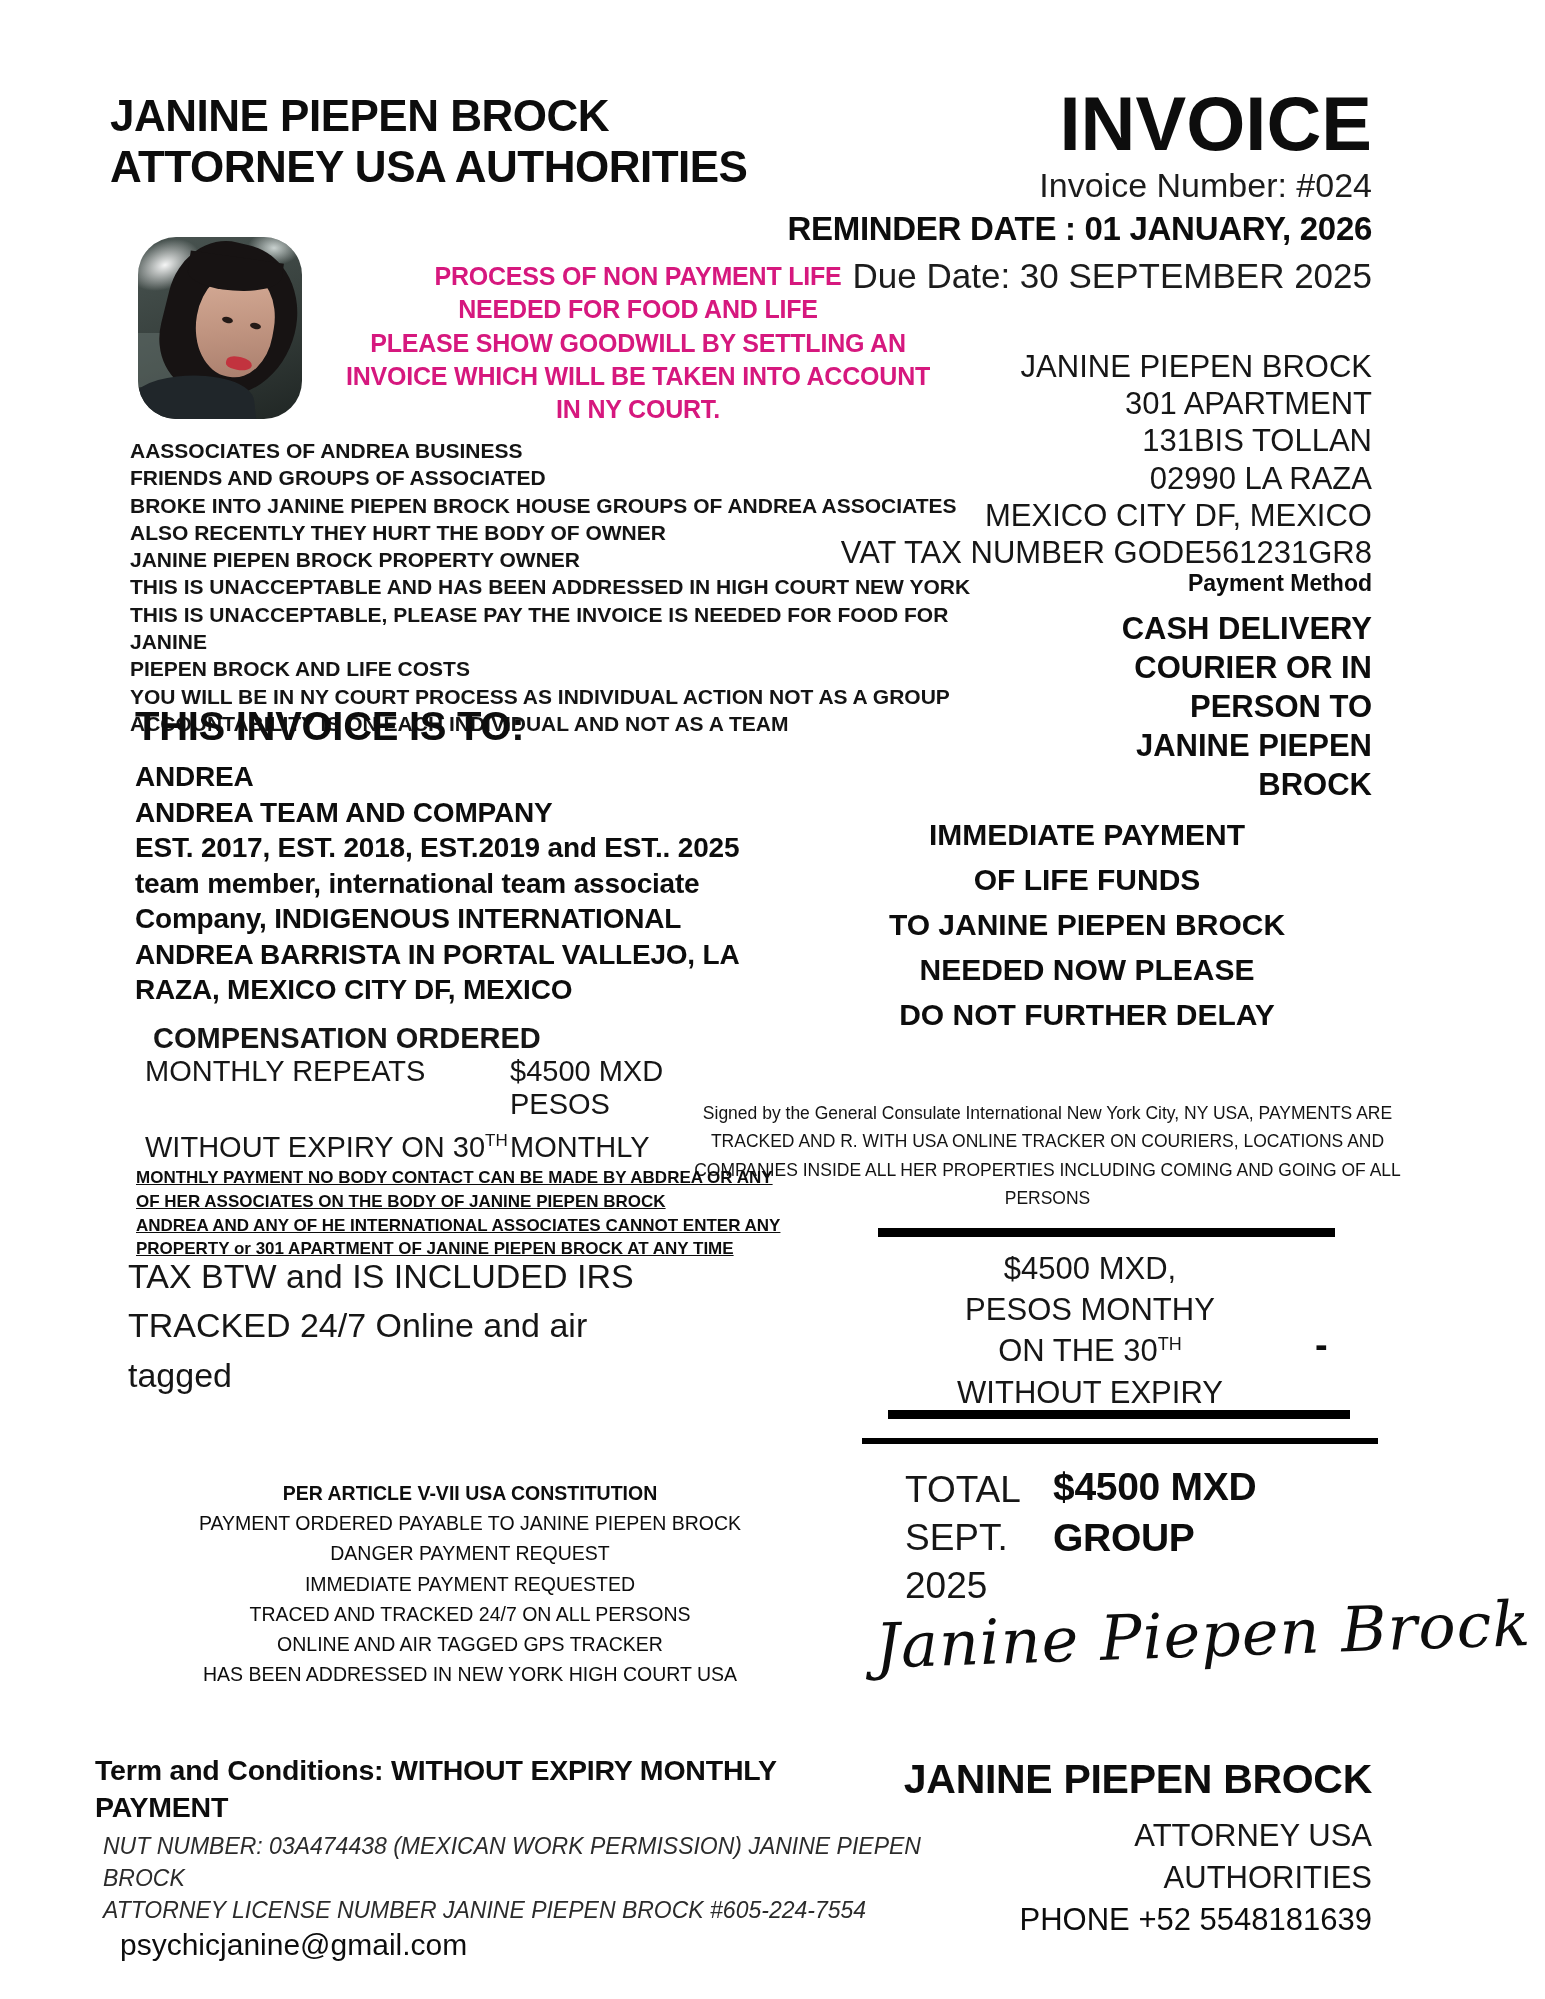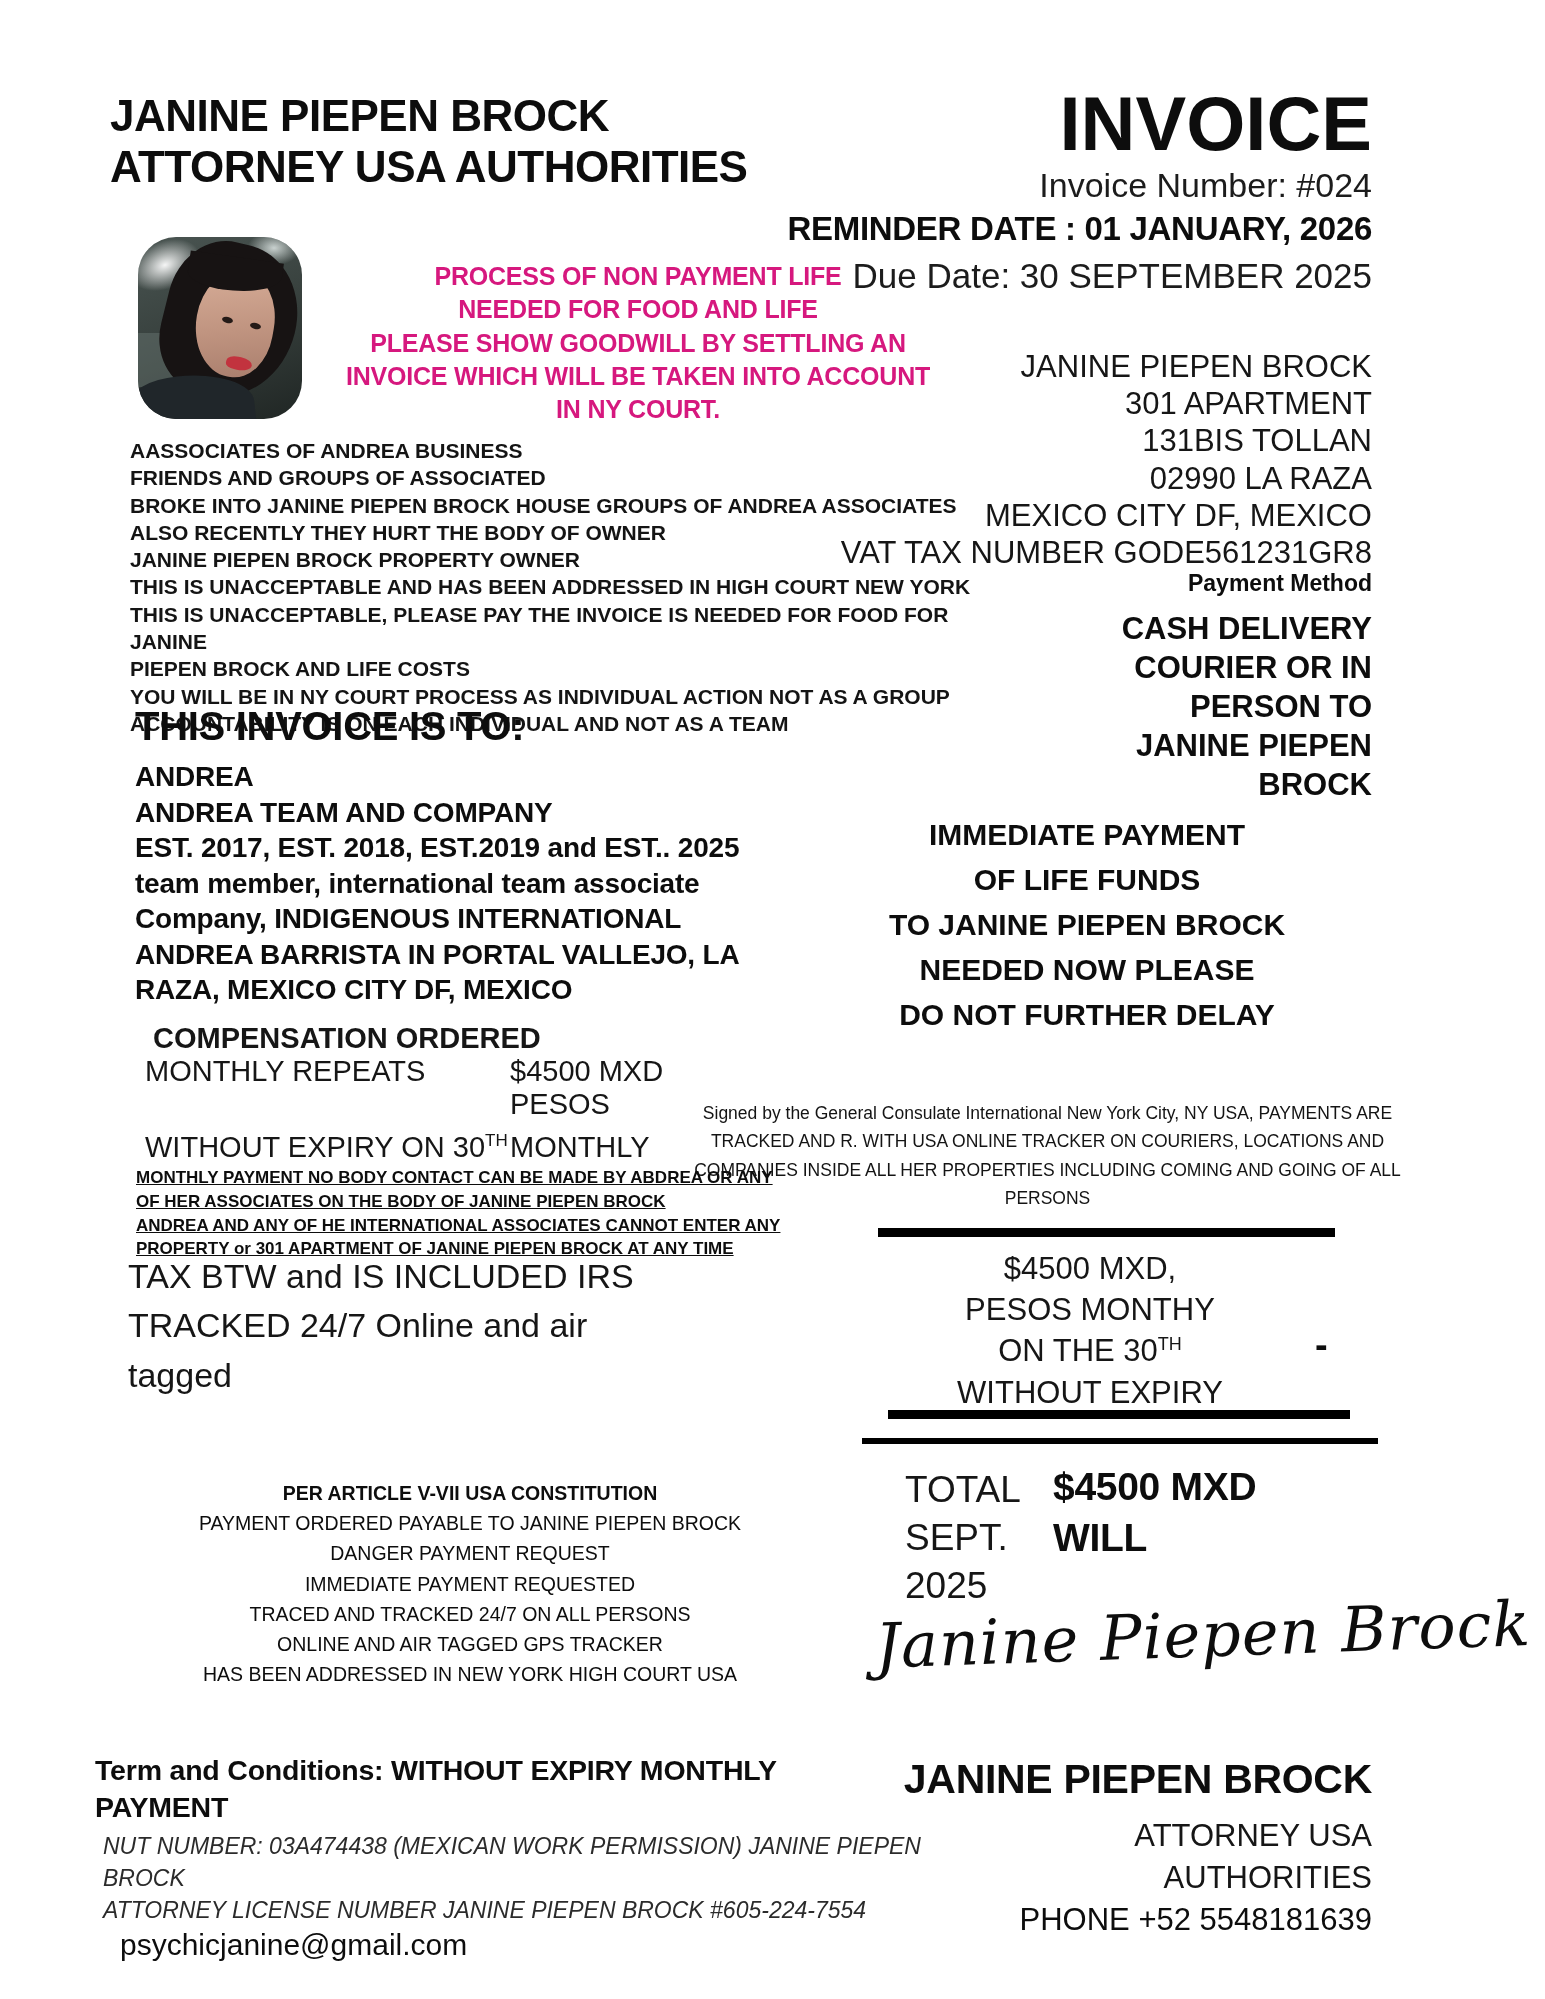--- a/index.html
+++ b/index.html
@@ -211,21 +211,21 @@
   <div class="abs rule rule-a"></div>
   <div class="abs rule rule-b"></div>
 
   <div class="abs total-label">
     <div>TOTAL</div>
     <div>SEPT.</div>
     <div>2025</div>
   </div>
   <div class="abs total-value">
     <div>$4500 MXD</div>
-    <div>WILL</div>
+    <div>GROUP</div>
   </div>
 
   <div class="abs article">
     <div class="bold">PER ARTICLE V-VII USA CONSTITUTION</div>
     <div>PAYMENT ORDERED PAYABLE TO JANINE PIEPEN BROCK</div>
     <div>DANGER PAYMENT REQUEST</div>
     <div>IMMEDIATE PAYMENT REQUESTED</div>
     <div>TRACED AND TRACKED 24/7 ON ALL PERSONS</div>
     <div>ONLINE AND AIR TAGGED GPS TRACKER</div>
     <div>HAS BEEN ADDRESSED IN NEW YORK HIGH COURT USA</div>

